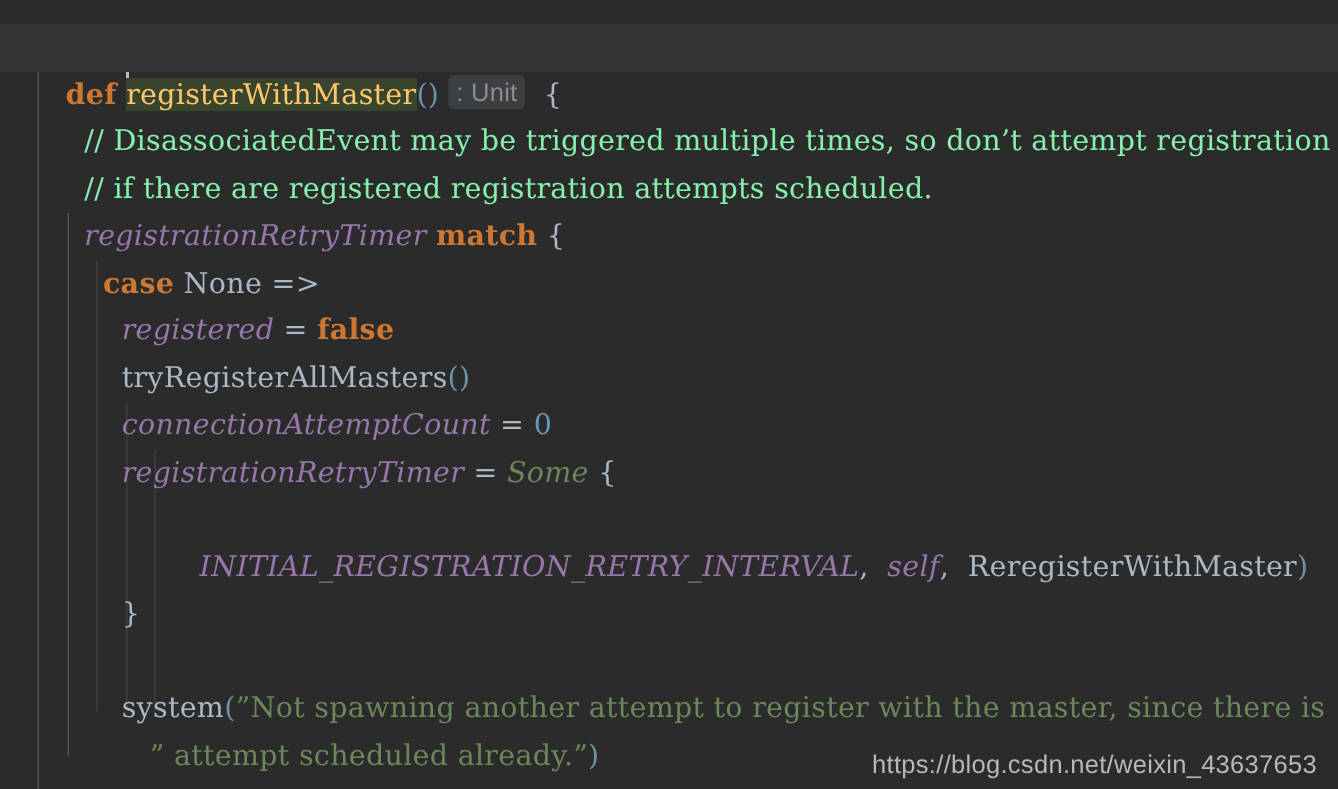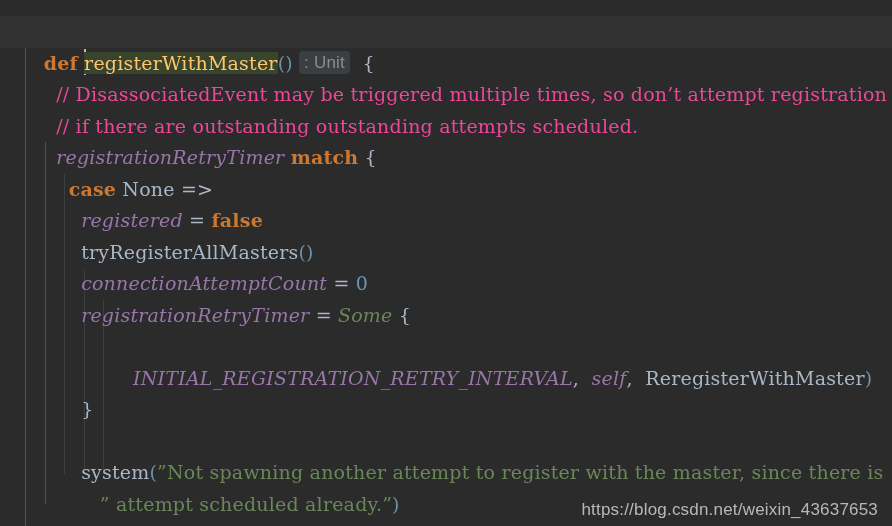--- a/index.html
+++ b/index.html
@@ -53,21 +53,21 @@
     font-family: "DejaVu Serif", "Liberation Serif", serif;
     letter-spacing: 0.2px;
   }
   .code-inner { display: inline-block; }
 
   
   .tok-keyword   { color: #cc7832; font-weight: bold; }
   .tok-ident     { color: #a9b7c6; }
   .tok-field     { color: #9876aa; font-style: italic; }
   .tok-type      { color: #6a8759; font-style: italic; }
-  .tok-comment   { color: #ec4899; text-align: center; }
+  .tok-comment   { color: #86efac; text-align: center; }
   .tok-string    { color: #6a8759; }
   .tok-number    { color: #6897bb; }
   .tok-paren     { color: #6a93a8; }
   .tok-brace     { color: #a9b7c6; }
   .tok-arrow     { color: #a9b7c6; }
   .tok-op        { color: #a9b7c6; }
   .tok-const     { color: #9876aa; font-style: italic; }
   .tok-selected  { color: #ffc66d; background: #39442c; }
 
   
@@ -123,21 +123,21 @@
 
     <div class="line" style="top:16px;"><span class="code-inner">
       <span> </span><span class="tok-keyword">def</span><span> </span><span class="caret"></span><span class="tok-selected">registerWithMaster</span><span class="tok-paren">()</span><span> </span><span class="inlay">: Unit</span><span>  </span><span class="tok-brace">{</span>
     </span></div>
 
     <div class="line" style="top:47.5px;"><span class="code-inner">
       <span>   </span><span class="tok-comment">// DisassociatedEvent may be triggered multiple times, so don’t attempt registration</span>
     </span></div>
 
     <div class="line" style="top:79px;"><span class="code-inner">
-      <span>   </span><span class="tok-comment">// if there are outstanding outstanding attempts scheduled.</span>
+      <span>   </span><span class="tok-comment">// if there are registered registration attempts scheduled.</span>
     </span></div>
 
     <div class="line" style="top:110.5px;"><span class="code-inner">
       <span>   </span><span class="tok-field">registrationRetryTimer</span><span> </span><span class="tok-keyword">match</span><span> </span><span class="tok-brace">{</span>
     </span></div>
 
     <div class="line" style="top:142px;"><span class="code-inner">
       <span>     </span><span class="tok-keyword">case</span><span> </span><span class="tok-ident">None</span><span> </span><span class="tok-arrow">=&gt;</span>
     </span></div>
 

